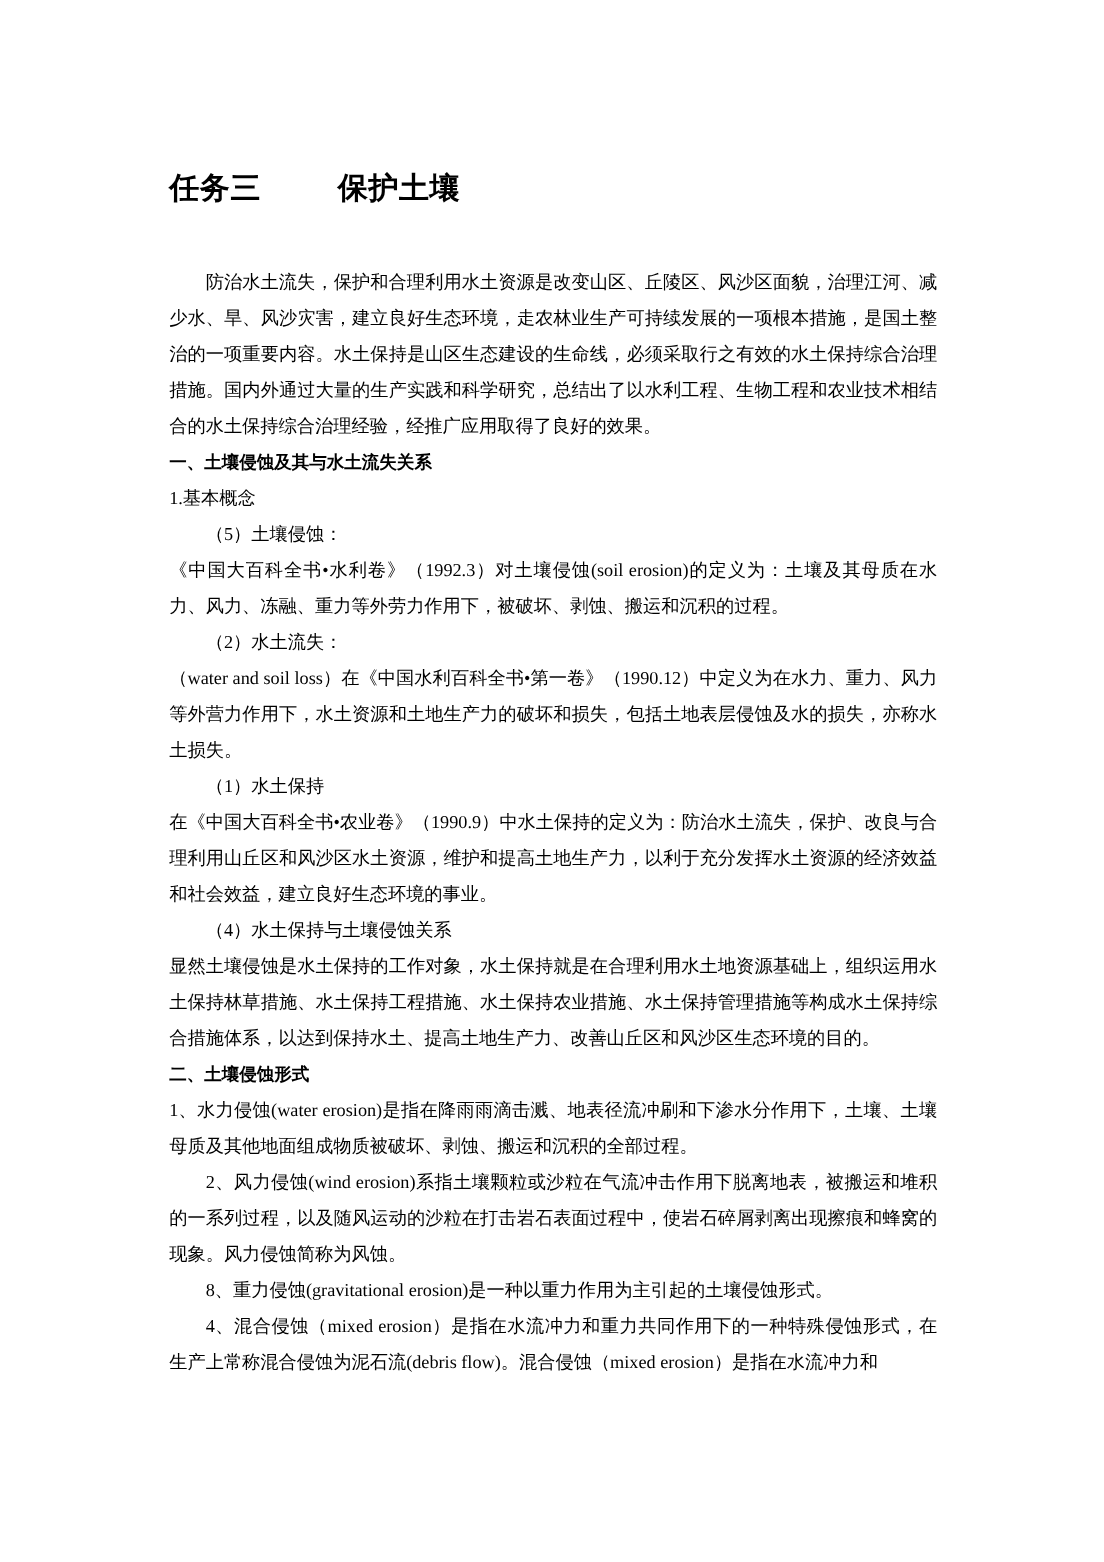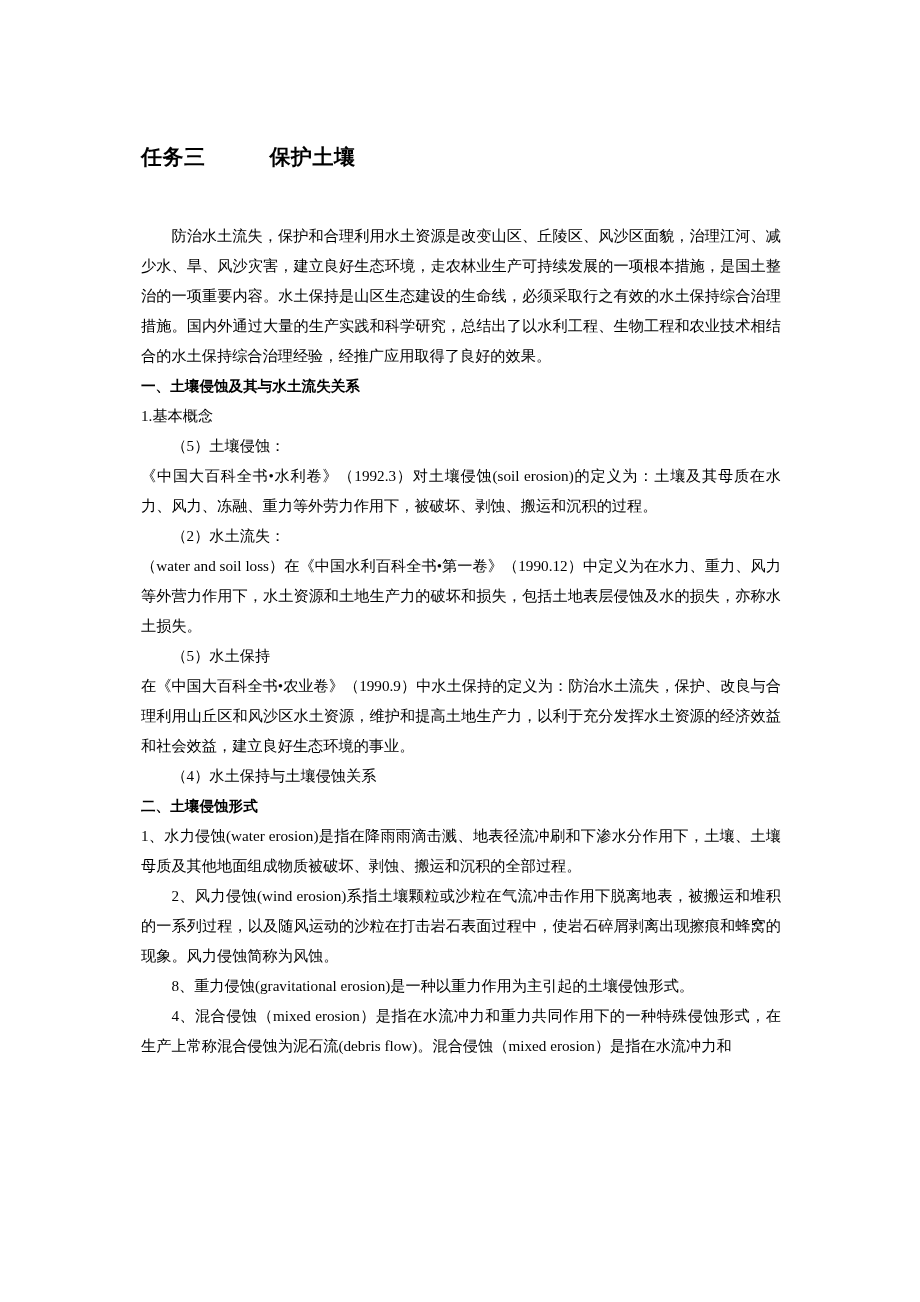--- a/index.html
+++ b/index.html
@@ -20,21 +20,21 @@
     left: 141px;
     top: 0;
     width: 640px;
   }
   .doc-title {
     position: absolute;
     left: 0;
     top: 141px;
     margin: 0;
     font-family: "Liberation Sans", "DejaVu Sans", sans-serif;
-    font-size: 21px;
+    font-size: 25px;
     font-weight: bold;
     line-height: 32px;
     white-space: nowrap;
     letter-spacing: 0.5px;
   }
   .doc-title .t-gap {
     display: inline-block;
     width: 64px;
   }
   .body {
@@ -75,24 +75,25 @@
     <p class="heading">一、土壤侵蚀及其与水土流失关系</p>
 
     <p>1.基本概念</p>
 
     <p class="sub">（5）土壤侵蚀：</p>
     <p>《中国大百科全书•水利卷》（1992.3）对土壤侵蚀(soil erosion)的定义为：土壤及其母质在水力、风力、冻融、重力等外劳力作用下，被破坏、剥蚀、搬运和沉积的过程。</p>
 
     <p class="sub">（2）水土流失：</p>
     <p>（water and soil loss）在《中国水利百科全书•第一卷》（1990.12）中定义为在水力、重力、风力等外营力作用下，水土资源和土地生产力的破坏和损失，包括土地表层侵蚀及水的损失，亦称水土损失。</p>
 
-    <p class="sub">（5）水土保持</p>
+    <p class="sub">（1）水土保持</p>
     <p>在《中国大百科全书•农业卷》（1990.9）中水土保持的定义为：防治水土流失，保护、改良与合理利用山丘区和风沙区水土资源，维护和提高土地生产力，以利于充分发挥水土资源的经济效益和社会效益，建立良好生态环境的事业。</p>
 
     <p class="sub">（4）水土保持与土壤侵蚀关系</p>
+    <p>显然土壤侵蚀是水土保持的工作对象，水土保持就是在合理利用水土地资源基础上，组织运用水土保持林草措施、水土保持工程措施、水土保持农业措施、水土保持管理措施等构成水土保持综合措施体系，以达到保持水土、提高土地生产力、改善山丘区和风沙区生态环境的目的。</p>
 
     <p class="heading">二、土壤侵蚀形式</p>
 
     <p>1、水力侵蚀(water erosion)是指在降雨雨滴击溅、地表径流冲刷和下渗水分作用下，土壤、土壤母质及其他地面组成物质被破坏、剥蚀、搬运和沉积的全部过程。</p>
     <p class="indent">2、风力侵蚀(wind erosion)系指土壤颗粒或沙粒在气流冲击作用下脱离地表，被搬运和堆积的一系列过程，以及随风运动的沙粒在打击岩石表面过程中，使岩石碎屑剥离出现擦痕和蜂窝的现象。风力侵蚀简称为风蚀。</p>
     <p class="indent">8、重力侵蚀(gravitational erosion)是一种以重力作用为主引起的土壤侵蚀形式。</p>
     <p class="indent">4、混合侵蚀（mixed erosion）是指在水流冲力和重力共同作用下的一种特殊侵蚀形式，在生产上常称混合侵蚀为泥石流(debris flow)。混合侵蚀（mixed erosion）是指在水流冲力和</p>
 
   </div>
 </div>

